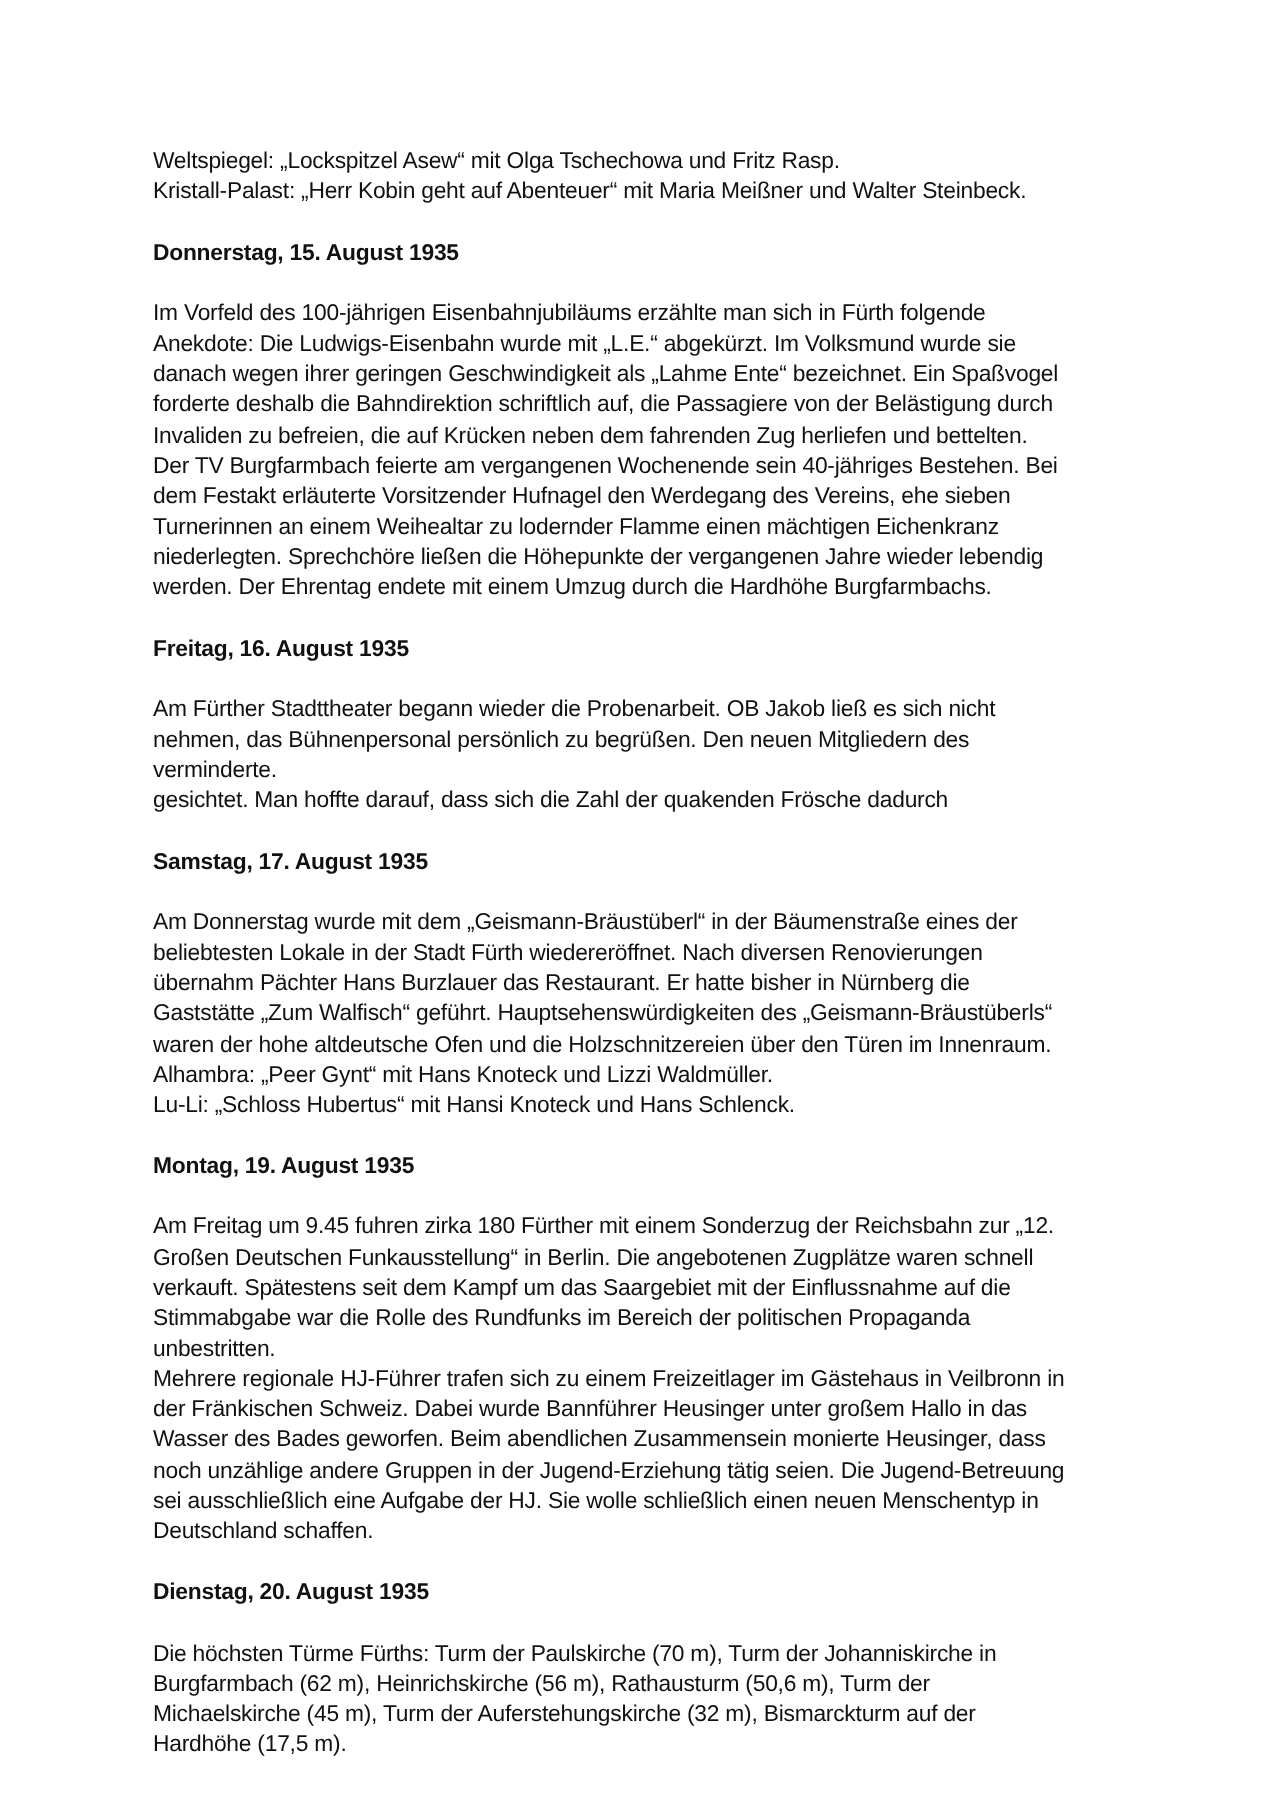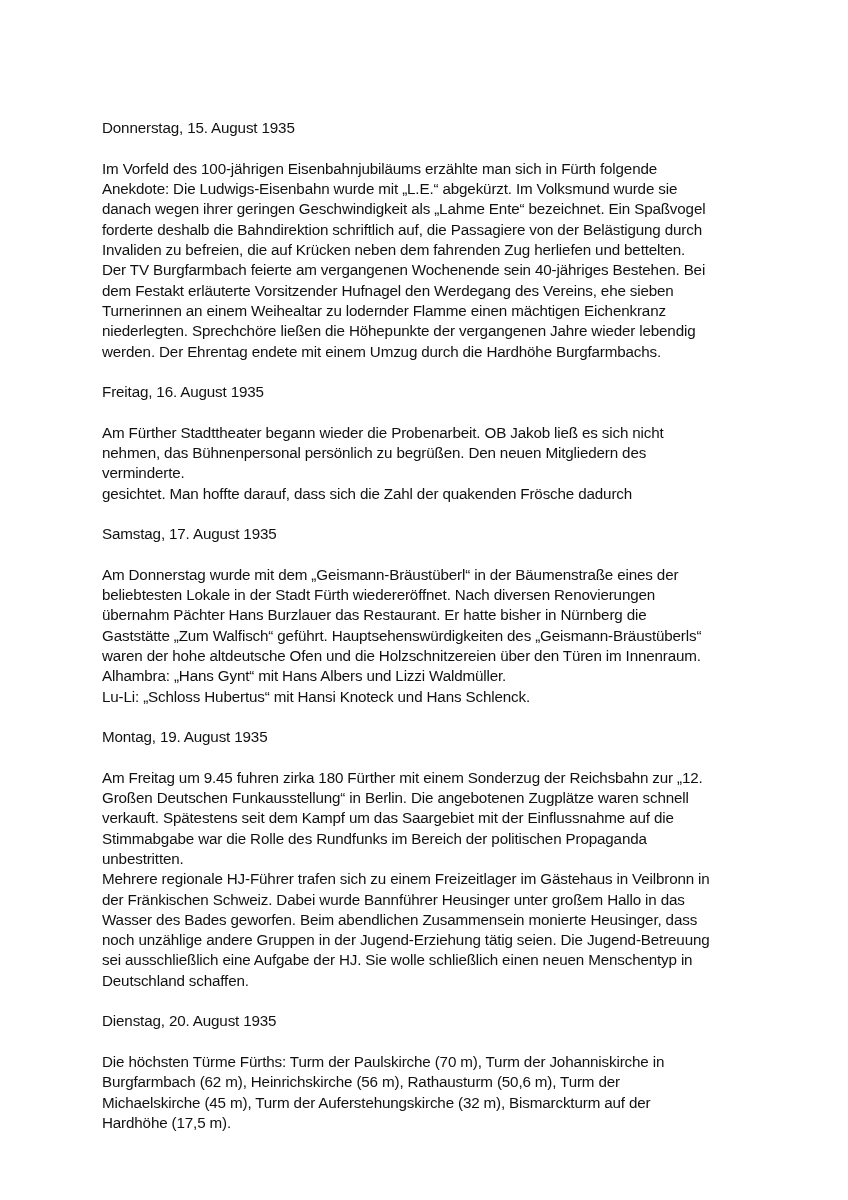--- a/index.html
+++ b/index.html
@@ -23,34 +23,38 @@
       font-size: 15.2px;
       line-height: 20.3px;
       letter-spacing: -0.15px;
     }
     .line {
       white-space: nowrap;
       display: block;
       height: 20.3px;
     }
     .heading {
-      font-weight: normal;
+      font-weight: bold;
       white-space: nowrap;
       display: block;
       height: 20.3px;
     }
     .gap {
       display: block;
       height: 20.3px;
     }
   </style>
 </head>
 <body>
 
 <div class="page">
+  <div>
+    <span class="line">Weltspiegel: „Lockspitzel Asew“ mit Olga Tschechowa und Fritz Rasp.</span>
+    <span class="line">Kristall-Palast: „Herr Kobin geht auf Abenteuer“ mit Maria Meißner und Walter Steinbeck.</span>
+  </div>
   <span class="gap"></span>
 
   <div>
     <span class="heading">Donnerstag, 15. August 1935</span>
     <span class="gap"></span>
     <span class="line">Im Vorfeld des 100-jährigen Eisenbahnjubiläums erzählte man sich in Fürth folgende</span>
     <span class="line">Anekdote: Die Ludwigs-Eisenbahn wurde mit „L.E.“ abgekürzt. Im Volksmund wurde sie</span>
     <span class="line">danach wegen ihrer geringen Geschwindigkeit als „Lahme Ente“ bezeichnet. Ein Spaßvogel</span>
     <span class="line">forderte deshalb die Bahndirektion schriftlich auf, die Passagiere von der Belästigung durch</span>
     <span class="line">Invaliden zu befreien, die auf Krücken neben dem fahrenden Zug herliefen und bettelten.</span>
@@ -73,21 +77,21 @@
   <span class="gap"></span>
 
   <div>
     <span class="heading">Samstag, 17. August 1935</span>
     <span class="gap"></span>
     <span class="line">Am Donnerstag wurde mit dem „Geismann-Bräustüberl“ in der Bäumenstraße eines der</span>
     <span class="line">beliebtesten Lokale in der Stadt Fürth wiedereröffnet. Nach diversen Renovierungen</span>
     <span class="line">übernahm Pächter Hans Burzlauer das Restaurant. Er hatte bisher in Nürnberg die</span>
     <span class="line">Gaststätte „Zum Walfisch“ geführt. Hauptsehenswürdigkeiten des „Geismann-Bräustüberls“</span>
     <span class="line">waren der hohe altdeutsche Ofen und die Holzschnitzereien über den Türen im Innenraum.</span>
-    <span class="line">Alhambra: „Hans Gynt“ mit Hans Albers und Lizzi Waldmüller.</span>
+    <span class="line">Alhambra: „Peer Gynt“ mit Hans Knoteck und Lizzi Waldmüller.</span>
     <span class="line">Lu-Li: „Schloss Hubertus“ mit Hansi Knoteck und Hans Schlenck.</span>
   </div>
   <span class="gap"></span>
 
   <div>
     <span class="heading">Montag, 19. August 1935</span>
     <span class="gap"></span>
     <span class="line">Am Freitag um 9.45 fuhren zirka 180 Fürther mit einem Sonderzug der Reichsbahn zur „12.</span>
     <span class="line">Großen Deutschen Funkausstellung“ in Berlin. Die angebotenen Zugplätze waren schnell</span>
     <span class="line">verkauft. Spätestens seit dem Kampf um das Saargebiet mit der Einflussnahme auf die</span>

